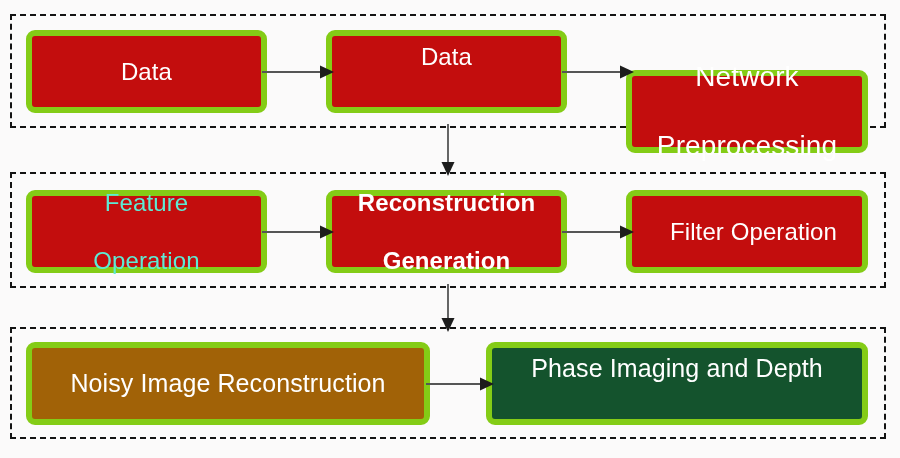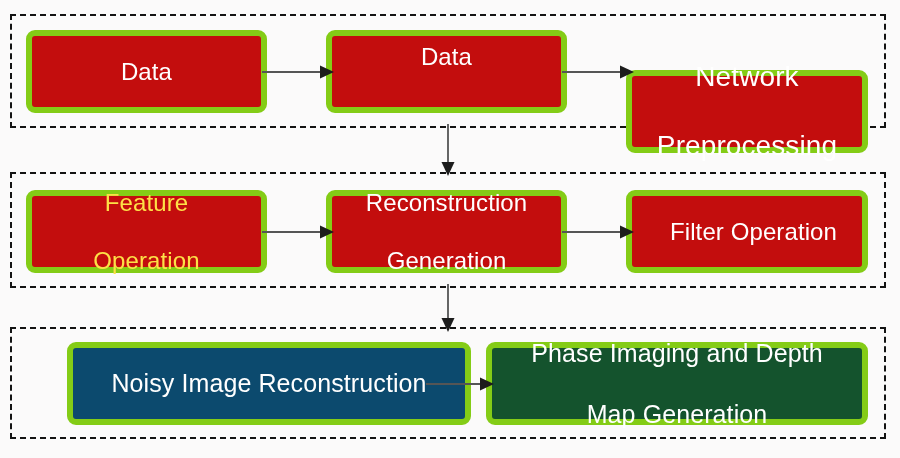--- a/index.html
+++ b/index.html
@@ -52,21 +52,21 @@
   }
   .node span { display: block; width: 100%; }
 
   
   #node-data-acquisition   { left: 26px;  top: 30px;  width: 241px; height: 83px; font-size: 24px; }
   #node-data-preprocessing { left: 326px; top: 30px;  width: 241px; height: 83px; font-size: 24px; }
   #node-network-architecture { left: 626px; top: 30px; width: 242px; height: 83px; font-size: 28px; margin-top: 40px; }
 
   
   #node-feature-extraction  { left: 26px;  top: 190px; width: 241px; height: 83px; font-size: 24px; }
-  #node-reconstruction-algorithm { left: 326px; top: 190px; width: 241px; height: 83px; font-size: 24px; }
+  #node-reconstruction-algorithm { left: 326px; top: 190px; width: 241px; height: 83px; font-size: 24px; font-weight: bold; }
   #node-filter-operation    { left: 626px; top: 190px; width: 242px; height: 83px; font-size: 24px; padding-left: 19px; }
 
   
   #node-noisy-image-reconstruction { left: 26px;  top: 342px; width: 404px; height: 83px; font-size: 25px; }
   #node-phase-imaging-depth-map    { left: 486px; top: 342px; width: 382px; height: 83px; font-size: 25px; }
 
   
   .connector {
     position: absolute;
     pointer-events: none;
@@ -113,21 +113,21 @@
     <polygon points="58,5.5 72,12 58,18.5" fill="#1c1c1c"></polygon>
   </svg>
 
   <svg class="connector" id="arrow-v1" viewBox="0 0 28 54">
     <line x1="14" y1="0" x2="14" y2="40" stroke="#555555" stroke-width="1.8"></line>
     <polygon points="7.5,38 20.5,38 14,52" fill="#1c1c1c"></polygon>
   </svg>
 
   <div class="group" id="group-2" style="border-color: rgb(19, 19, 19);"></div>
 
-  <div class="node" id="node-feature-extraction" style="background: rgb(195, 13, 13); color: #fde047;">
+  <div class="node" id="node-feature-extraction" style="background: rgb(195, 13, 13); color: #5eead4;">
     <span>
       <span>Feature</span><br>
       <span>Operation</span>
     </span>
   </div>
 
   <div class="node" id="node-reconstruction-algorithm" style="background: rgb(195, 13, 13); color: rgb(255, 255, 255);">
     <span>
       <span>Reconstruction</span><br>
       <span>Generation</span>
@@ -147,28 +147,27 @@
     <polygon points="58,5.5 72,12 58,18.5" fill="#1c1c1c"></polygon>
   </svg>
 
   <svg class="connector" id="arrow-v2" viewBox="0 0 28 50">
     <line x1="14" y1="0" x2="14" y2="36" stroke="#555555" stroke-width="1.8"></line>
     <polygon points="7.5,34 20.5,34 14,48" fill="#1c1c1c"></polygon>
   </svg>
 
   <div class="group" id="group-3" style="border-color: rgb(19, 19, 19);"></div>
 
-  <div class="node" id="node-noisy-image-reconstruction" style="background: #0c4a6e; color: rgb(255, 255, 255); margin-left: 41px;">
+  <div class="node" id="node-noisy-image-reconstruction" style="background: #a16207; color: rgb(255, 255, 255);">
     <span>Noisy Image Reconstruction</span>
   </div>
 
   <div class="node" id="node-phase-imaging-depth-map" style="background: #14532d; color: rgb(255, 255, 255);">
     <span>
       <span>Phase Imaging and Depth</span><br>
-      <span>Map Generation</span>
     </span>
   </div>
 
   <svg class="connector" id="arrow-r3-a" viewBox="0 0 70 24">
     <line x1="0" y1="12" x2="56" y2="12" stroke="#555555" stroke-width="1.8"></line>
     <polygon points="54,5.5 68,12 54,18.5" fill="#1c1c1c"></polygon>
   </svg>
 
 </div>
 

